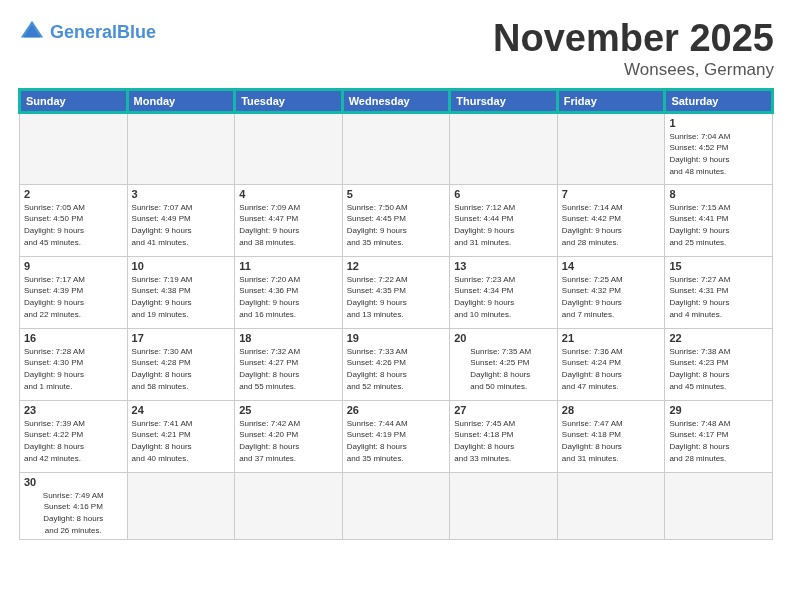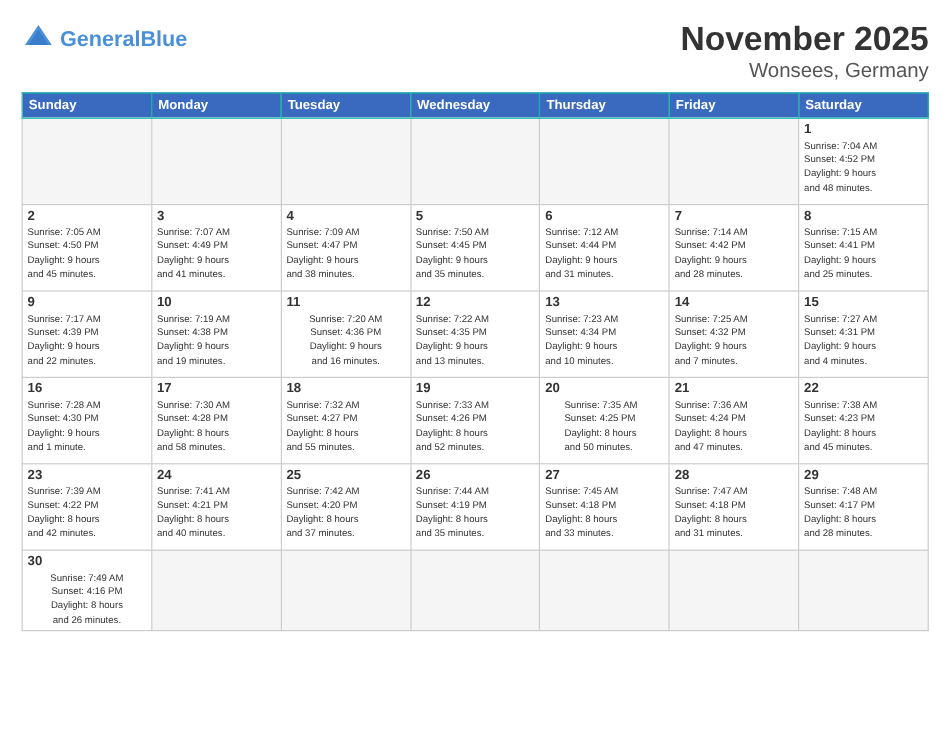--- a/index.html
+++ b/index.html
@@ -37,42 +37,42 @@
       color: #4a90d9;
     }
     .logo-icon {
       width: 28px;
       height: 28px;
     }
     .title-block {
       text-align: right;
     }
     .month-title {
-      font-size: 28px;
+      font-size: 38px;
       font-weight: bold;
       color: #333;
       line-height: 1.1;
     }
     .location {
       font-size: 17px;
       color: #555;
     }
     .calendar {
       width: 100%;
       border-collapse: collapse;
       border: 1px solid #ccc;
     }
     .calendar th {
       background-color: #3a6abf;
       color: #fff;
       font-size: 11px;
       font-weight: bold;
       padding: 4px 5px;
       text-align: left;
-      border: 1px solid #14b8a6;
+      border: 3px solid #14b8a6;
     }
     .calendar td {
       vertical-align: top;
       border: 1px solid #ccc;
       padding: 3px 4px;
       width: calc(100% / 7);
       font-size: 8.5px;
       color: #333;
       height: 72px;
     }
@@ -206,21 +206,21 @@
           </td>
           <td>
             <div class="day-number">10</div>
             <div class="day-info" style="white-space: pre-line;">Sunrise: 7:19 AM
 Sunset: 4:38 PM
 Daylight: 9 hours
 and 19 minutes.</div>
           </td>
           <td>
             <div class="day-number">11</div>
-            <div class="day-info" style="white-space: pre-line; text-align: center;">Sunrise: 7:20 AM
+            <div class="day-info" style="white-space: pre-line;">Sunrise: 7:20 AM
 Sunset: 4:36 PM
 Daylight: 9 hours
 and 16 minutes.</div>
           </td>
           <td>
             <div class="day-number">12</div>
             <div class="day-info" style="white-space: pre-line;">Sunrise: 7:22 AM
 Sunset: 4:35 PM
 Daylight: 9 hours
 and 13 minutes.</div>

